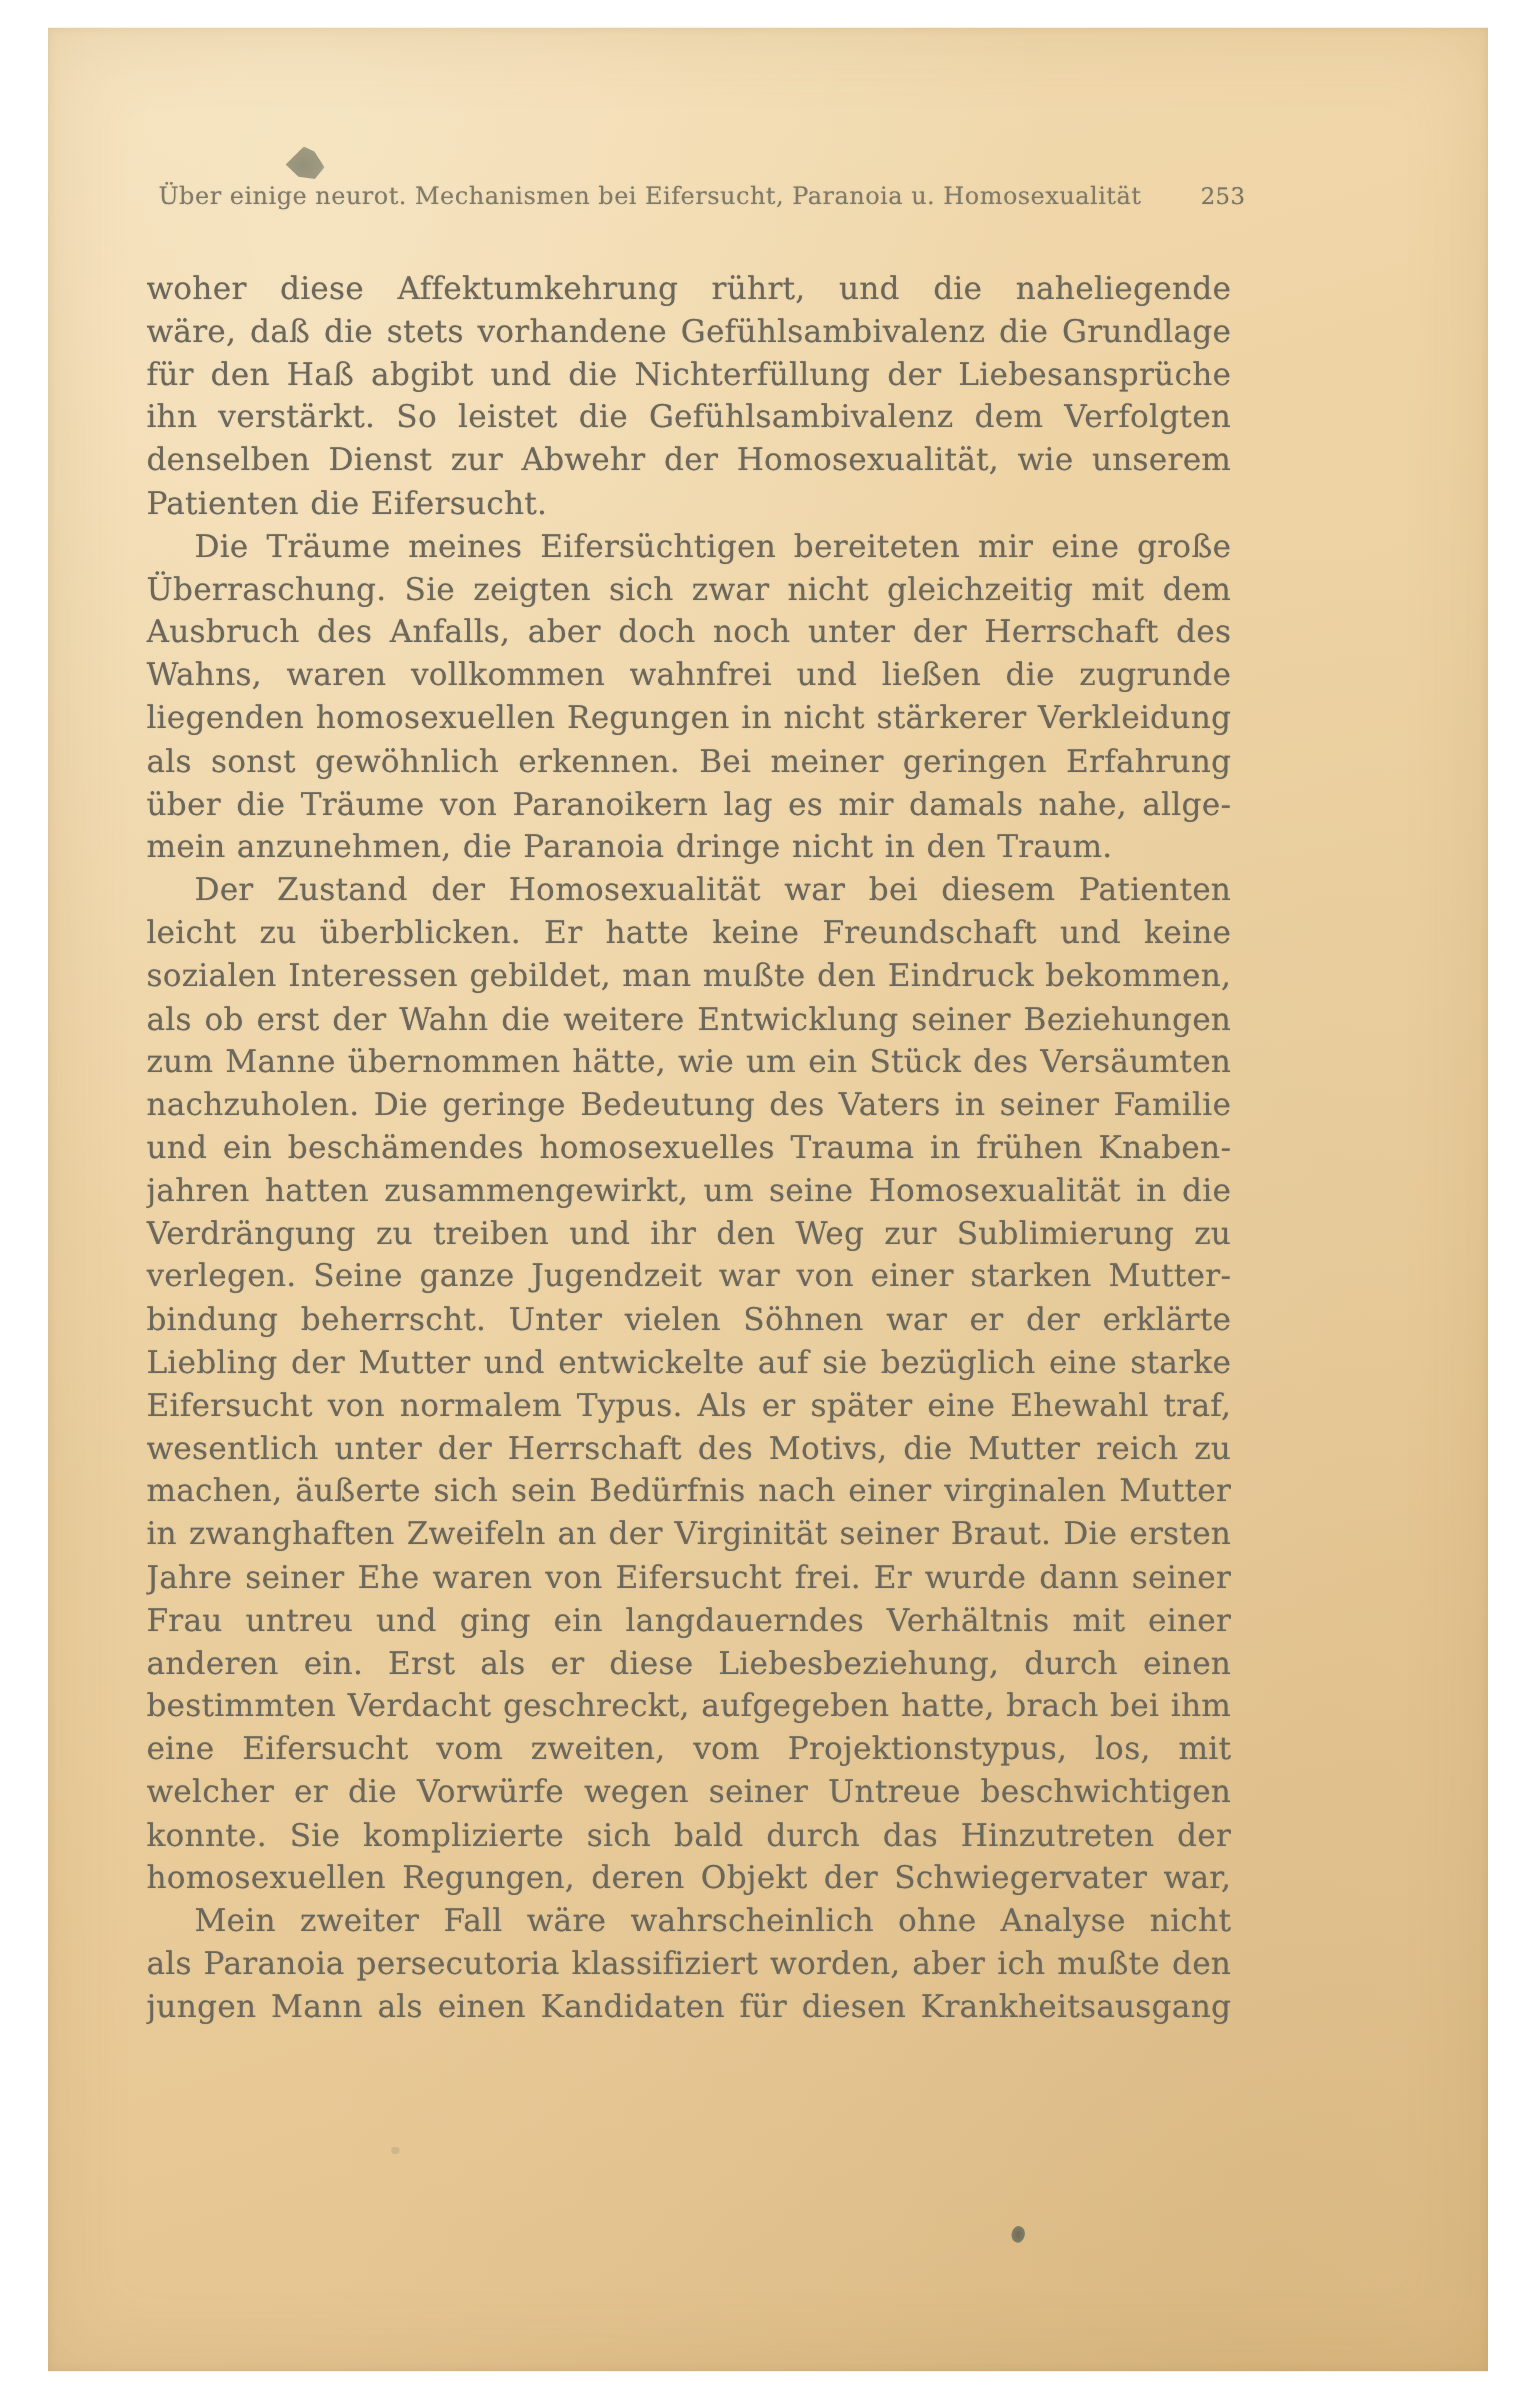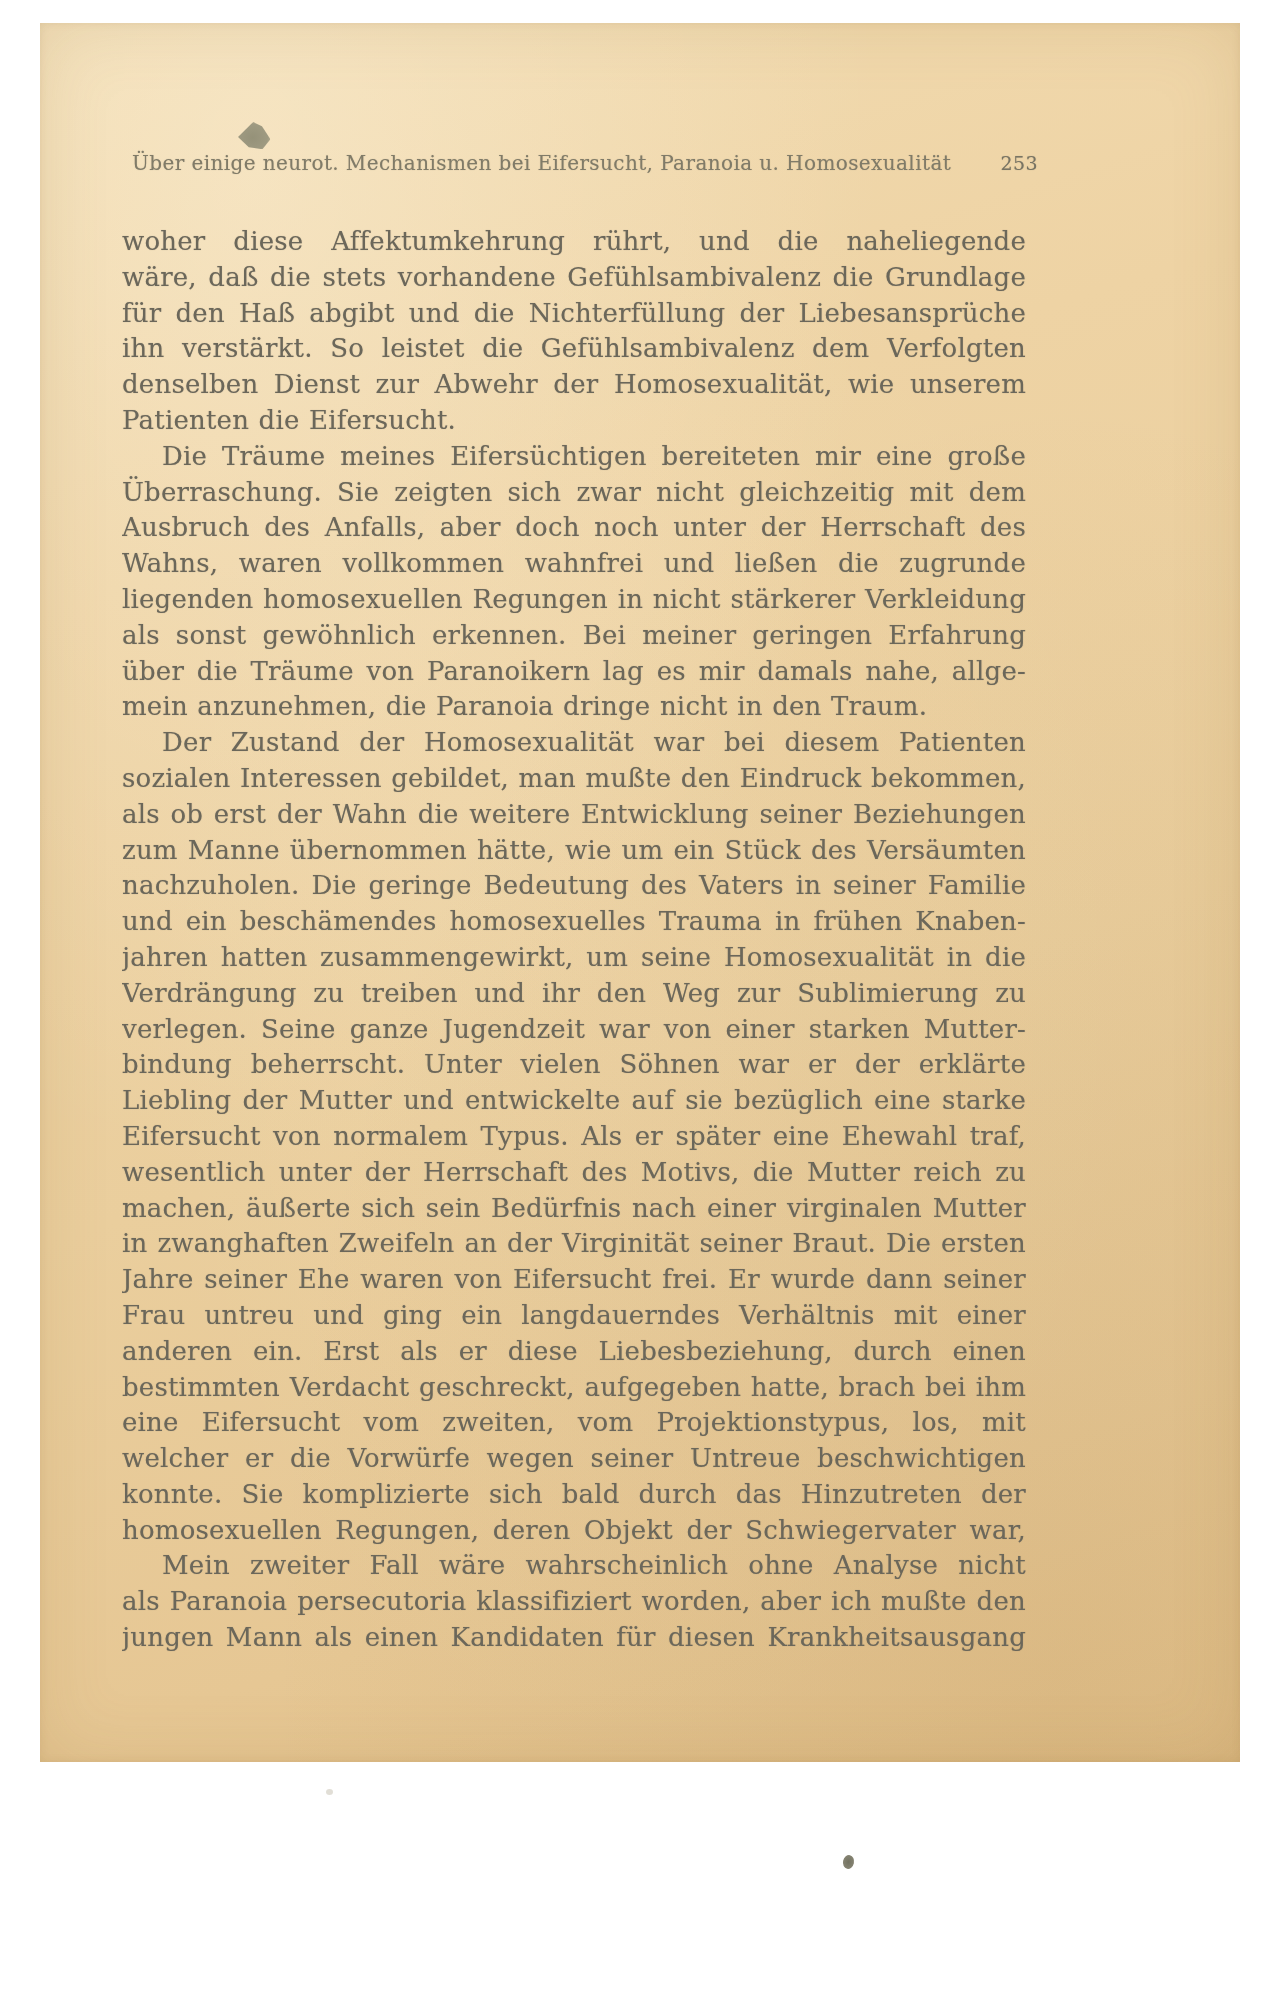--- a/index.html
+++ b/index.html
@@ -9,21 +9,21 @@
     height: 2005px;
     background: #ffffff;
     overflow: hidden;
     font-family: "DejaVu Serif", serif;
   }
   .paper {
     position: absolute;
     left: 40px;
     top: 23px;
     width: 1200px;
-    height: 1739px;
+    height: 1953px;
     background:
       radial-gradient(ellipse at 18% 8%, rgba(255,248,230,0.35), rgba(255,255,255,0) 45%),
       radial-gradient(ellipse at 85% 95%, rgba(140,100,40,0.10), rgba(255,255,255,0) 55%),
       radial-gradient(ellipse at 50% 55%, rgba(255,240,210,0.10), rgba(255,255,255,0) 60%),
       linear-gradient(163deg, #f2dcb2 0%, #eed3a4 28%, #eace9d 58%, #e6c794 82%, #e2c08a 100%);
     box-shadow:
       inset 0 0 70px rgba(150,110,50,0.16),
       inset 0 0 8px rgba(120,90,40,0.12);
   }
   .running-header {
@@ -125,20 +125,21 @@
         <div class="line">Überraschung. Sie zeigten sich zwar nicht gleichzeitig mit dem</div>
         <div class="line">Ausbruch des Anfalls, aber doch noch unter der Herrschaft des</div>
         <div class="line">Wahns, waren vollkommen wahnfrei und ließen die zugrunde</div>
         <div class="line">liegenden homosexuellen Regungen in nicht stärkerer Verkleidung</div>
         <div class="line">als sonst gewöhnlich erkennen. Bei meiner geringen Erfahrung</div>
         <div class="line">über die Träume von Paranoikern lag es mir damals nahe, allge-</div>
         <div class="line no-just">mein anzunehmen, die Paranoia dringe nicht in den Traum.</div>
       </div>
       <div class="par indent">
         <div class="line">Der Zustand der Homosexualität war bei diesem Patienten</div>
+        <div class="line">leicht zu überblicken. Er hatte keine Freundschaft und keine</div>
         <div class="line">sozialen Interessen gebildet, man mußte den Eindruck bekommen,</div>
         <div class="line">als ob erst der Wahn die weitere Entwicklung seiner Beziehungen</div>
         <div class="line">zum Manne übernommen hätte, wie um ein Stück des Versäumten</div>
         <div class="line">nachzuholen. Die geringe Bedeutung des Vaters in seiner Familie</div>
         <div class="line">und ein beschämendes homosexuelles Trauma in frühen Knaben-</div>
         <div class="line">jahren hatten zusammengewirkt, um seine Homosexualität in die</div>
         <div class="line">Verdrängung zu treiben und ihr den Weg zur Sublimierung zu</div>
         <div class="line">verlegen. Seine ganze Jugendzeit war von einer starken Mutter-</div>
         <div class="line">bindung beherrscht. Unter vielen Söhnen war er der erklärte</div>
         <div class="line">Liebling der Mutter und entwickelte auf sie bezüglich eine starke</div>

